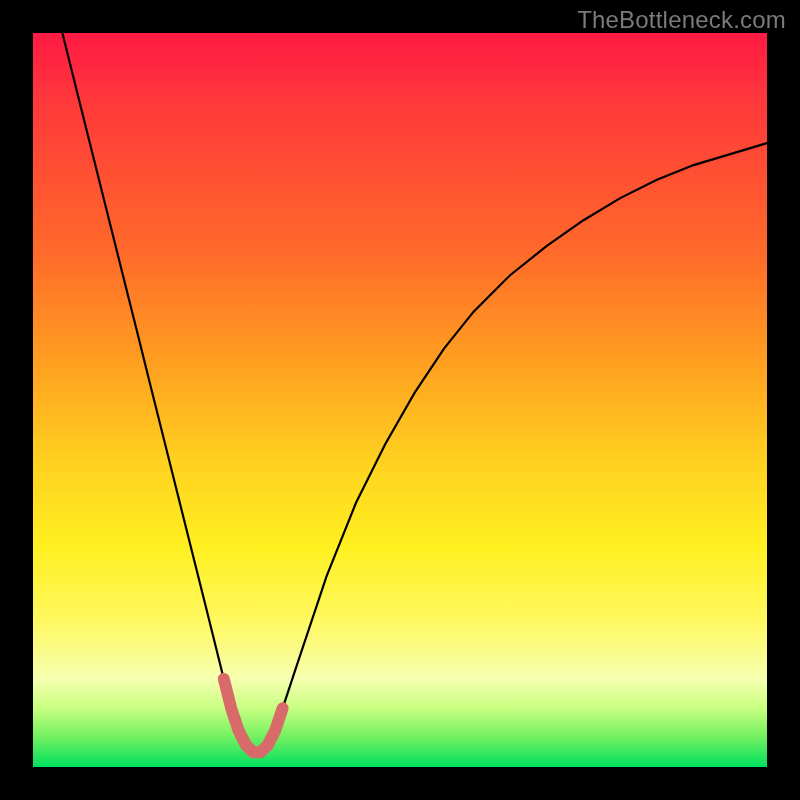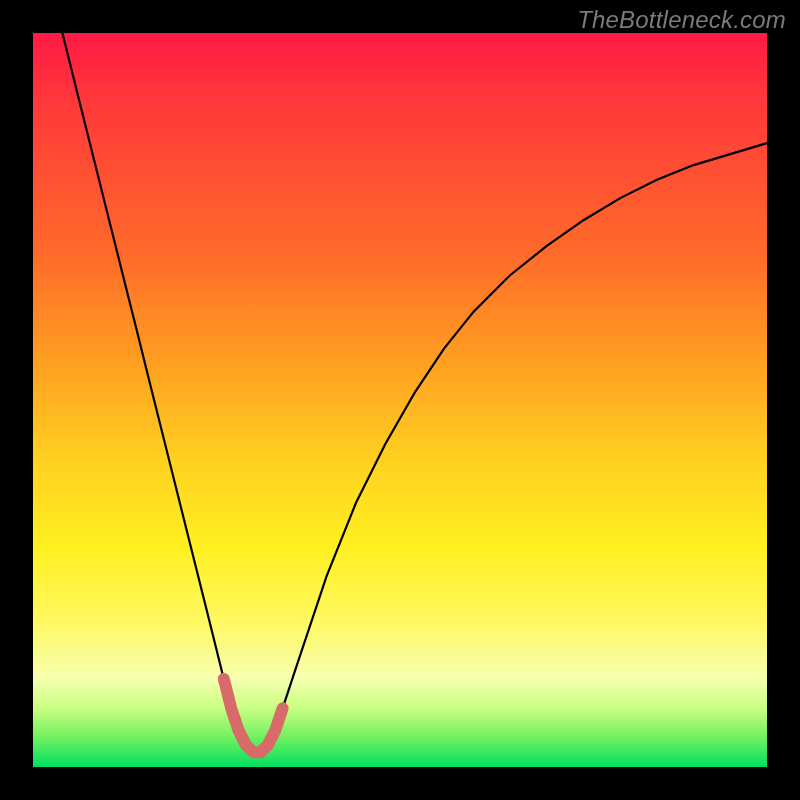--- a/index.html
+++ b/index.html
@@ -11,21 +11,20 @@
     background: #000;
     font-family: Arial, Helvetica, sans-serif;
   }
   .frame {
     position: absolute;
     left: 0;
     top: 0;
     width: 800px;
     height: 800px;
     background: #000;
-    font-style: italic;
   }
   .plot-area {
     position: absolute;
     left: 33px;
     top: 33px;
     width: 734px;
     height: 734px;
     
     background: linear-gradient(
       to bottom,

